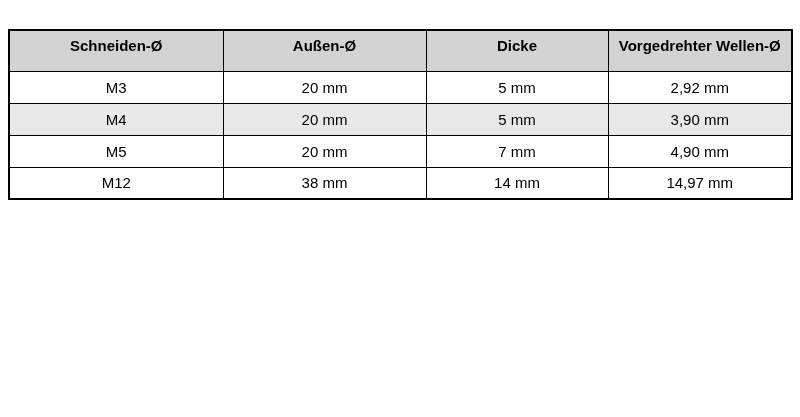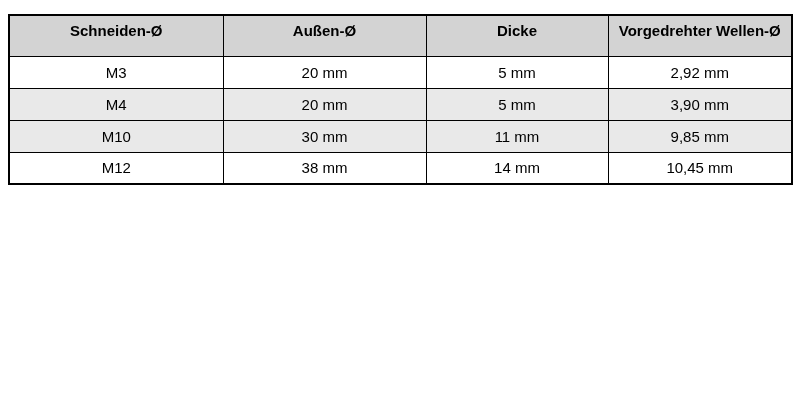--- a/index.html
+++ b/index.html
@@ -19,21 +19,21 @@
   .page {
     position: relative;
     width: 800px;
     height: 417px;
     background: #ffffff;
     overflow: hidden;
   }
   table.spec-table {
     position: absolute;
     left: 8px;
-    top: 14px;
+    top: 29px;
     width: 783px;
     border-collapse: collapse;
     table-layout: fixed;
     border: 2px solid var(--border-color);
   }
   table.spec-table th,
   table.spec-table td {
     border: 1px solid var(--border-color);
     text-align: center;
     color: var(--text-color);
@@ -85,27 +85,27 @@
           <td>20 mm</td>
           <td>5 mm</td>
           <td>2,92 mm</td>
         </tr>
         <tr class="alt">
           <td>M4</td>
           <td>20 mm</td>
           <td>5 mm</td>
           <td>3,90 mm</td>
         </tr>
-        <tr class="alt">
-          <td>M10</td>
-          <td>30 mm</td>
-          <td>11 mm</td>
-          <td>9,85 mm</td>
+        <tr>
+          <td>M5</td>
+          <td>20 mm</td>
+          <td>7 mm</td>
+          <td>4,90 mm</td>
         </tr>
         <tr>
           <td>M12</td>
           <td>38 mm</td>
           <td>14 mm</td>
-          <td>10,45 mm</td>
+          <td>14,97 mm</td>
         </tr>
       </tbody>
   </table>
 </div>
 
 </body></html>

